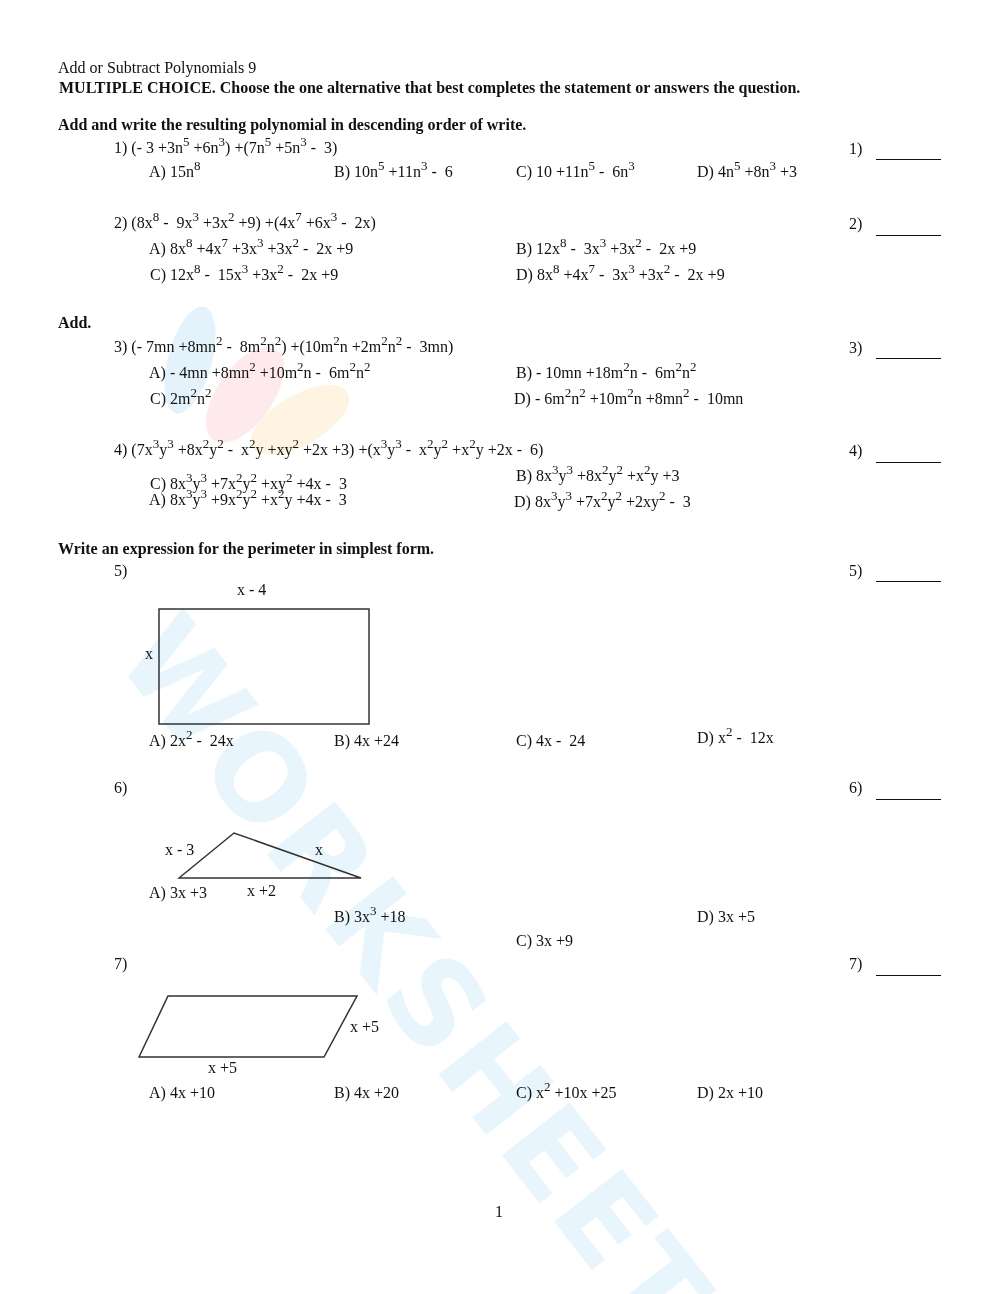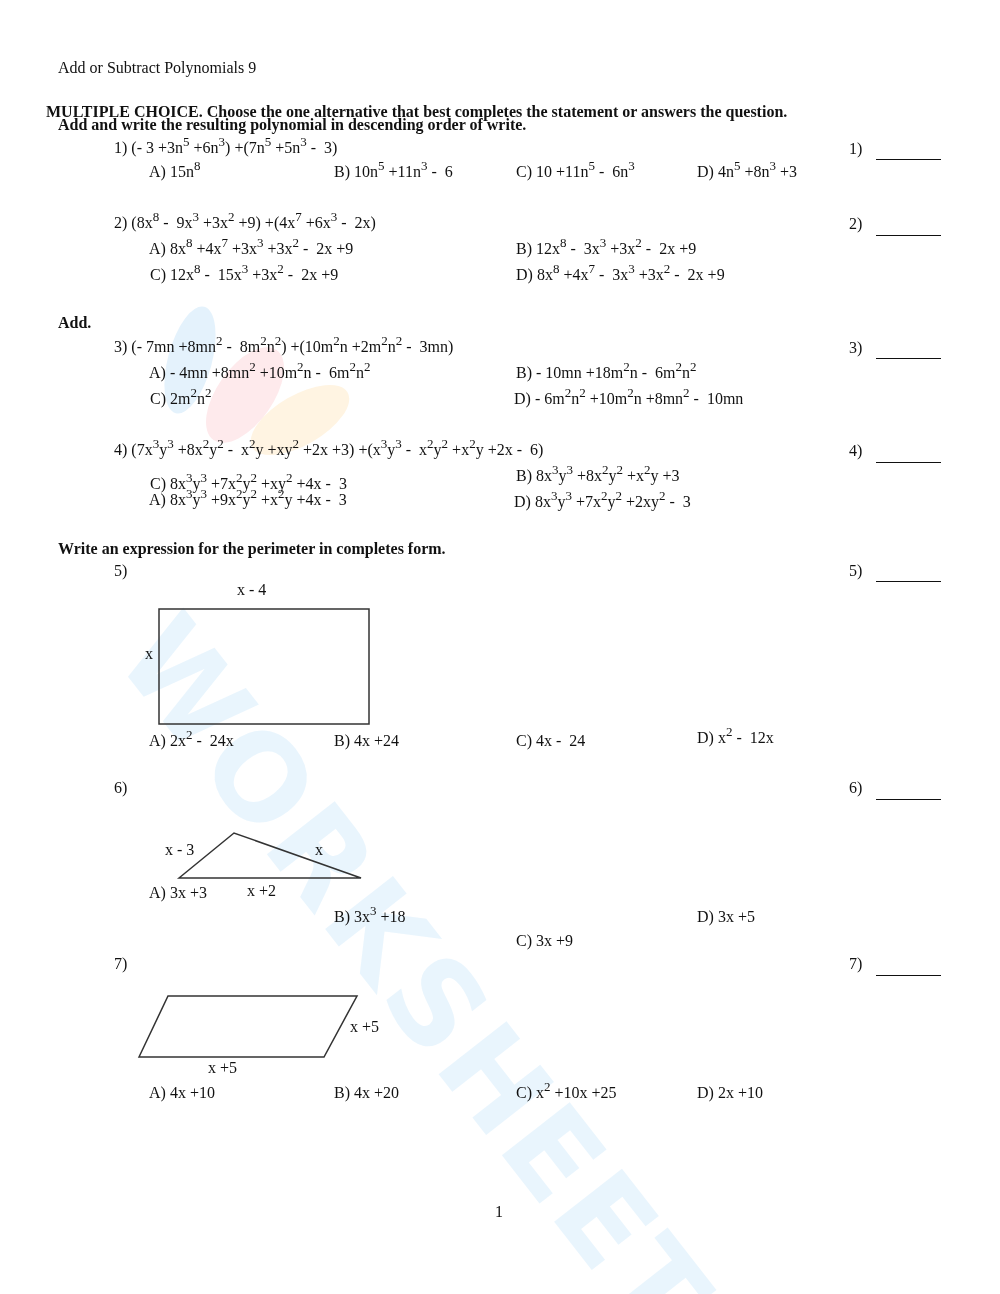--- a/index.html
+++ b/index.html
@@ -30,21 +30,21 @@
 <div class="watermark">
   <svg class="fig" style="left:150px;top:300px;" width="200" height="250">
     <ellipse cx="40" cy="60" rx="22" ry="55" fill="rgba(120,190,240,0.20)" transform="rotate(15 40 60)"></ellipse>
     <ellipse cx="95" cy="95" rx="28" ry="55" fill="rgba(250,150,160,0.20)" transform="rotate(35 95 95)"></ellipse>
     <ellipse cx="150" cy="120" rx="25" ry="55" fill="rgba(255,200,110,0.20)" transform="rotate(60 150 120)"></ellipse>
   </svg>
   <div class="wm-text">WORKSHEET<span class="zone">ZONE</span></div>
 </div>
 
 <div class="abs t" style="left:58px;top:59px;">Add or Subtract Polynomials 9</div>
-<div class="abs t bold" style="left:46px;top:79px;margin-top:24px;">MULTIPLE CHOICE.  Choose the one alternative that best completes the statement or answers the question.</div>
+<div class="abs t bold" style="left:59px;top:79px;">MULTIPLE CHOICE.  Choose the one alternative that best completes the statement or answers the question.</div>
 
 <div class="abs t bold" style="left:58px;top:116px;">Add and write the resulting polynomial in descending order of write.</div>
 
 <div class="abs t" style="left:114px;top:139px;">
   <span>1)</span> <span class="expr">(-&nbsp;3&nbsp;+3n<sup>5</sup>&nbsp;+6n<sup>3</sup>)&nbsp;+(7n<sup>5</sup>&nbsp;+5n<sup>3</sup>&nbsp;-&nbsp;&nbsp;3)</span>
 </div>
 <div class="abs t" style="left:849px;top:140px;">1)</div>
 <div class="ansline" style="top:159px;"></div>
 <div class="abs t" style="left:149px;top:163px;"><span class="expr">A)&nbsp;15n<sup>8</sup></span></div>
 <div class="abs t" style="left:334px;top:163px;"><span class="expr">B)&nbsp;10n<sup>5</sup>&nbsp;+11n<sup>3</sup>&nbsp;-&nbsp;&nbsp;6</span></div>
@@ -76,21 +76,21 @@
 <div class="abs t" style="left:114px;top:441px;">
   <span>4)</span> <span class="expr">(7x<sup>3</sup>y<sup>3</sup>&nbsp;+8x<sup>2</sup>y<sup>2</sup>&nbsp;-&nbsp;&nbsp;x<sup>2</sup>y&nbsp;+xy<sup>2</sup>&nbsp;+2x&nbsp;+3)&nbsp;+(x<sup>3</sup>y<sup>3</sup>&nbsp;-&nbsp;&nbsp;x<sup>2</sup>y<sup>2</sup>&nbsp;+x<sup>2</sup>y&nbsp;+2x&nbsp;-&nbsp;&nbsp;6)</span>
 </div>
 <div class="abs t" style="left:849px;top:442px;">4)</div>
 <div class="ansline" style="top:462px;"></div>
 <div class="abs t" style="left:149px;top:467px;margin-top:24px;"><span class="expr">A)&nbsp;8x<sup>3</sup>y<sup>3</sup>&nbsp;+9x<sup>2</sup>y<sup>2</sup>&nbsp;+x<sup>2</sup>y&nbsp;+4x&nbsp;-&nbsp;&nbsp;3</span></div>
 <div class="abs t" style="left:516px;top:467px;"><span class="expr">B)&nbsp;8x<sup>3</sup>y<sup>3</sup>&nbsp;+8x<sup>2</sup>y<sup>2</sup>&nbsp;+x<sup>2</sup>y&nbsp;+3</span></div>
 <div class="abs t" style="left:150px;top:475px;text-align:center;"><span class="expr">C)&nbsp;8x<sup>3</sup>y<sup>3</sup>&nbsp;+7x<sup>2</sup>y<sup>2</sup>&nbsp;+xy<sup>2</sup>&nbsp;+4x&nbsp;-&nbsp;&nbsp;3</span></div>
 <div class="abs t" style="left:514px;top:493px;"><span class="expr">D)&nbsp;8x<sup>3</sup>y<sup>3</sup>&nbsp;+7x<sup>2</sup>y<sup>2</sup>&nbsp;+2xy<sup>2</sup>&nbsp;-&nbsp;&nbsp;3</span></div>
 
-<div class="abs t bold" style="left:58px;top:540px;">Write an expression for the perimeter in completes form.</div>
+<div class="abs t bold" style="left:58px;top:540px;">Write an expression for the perimeter in simplest form.</div>
 
 <div class="abs t" style="left:114px;top:562px;">5)</div>
 <div class="abs t" style="left:849px;top:562px;">5)</div>
 <div class="ansline" style="top:581px;"></div>
 <svg class="fig" style="left:158px;top:608px;" width="214" height="118">
   <rect x="1" y="1" width="210" height="115" fill="none" stroke="#333" stroke-width="1.5"></rect>
 </svg>
 <div class="abs t" style="left:237px;top:581px;">x -  4</div>
 <div class="abs t" style="left:145px;top:645px;">x</div>
 <div class="abs t" style="left:149px;top:732px;"><span class="expr">A)&nbsp;2x<sup>2</sup>&nbsp;-&nbsp;&nbsp;24x</span></div>

